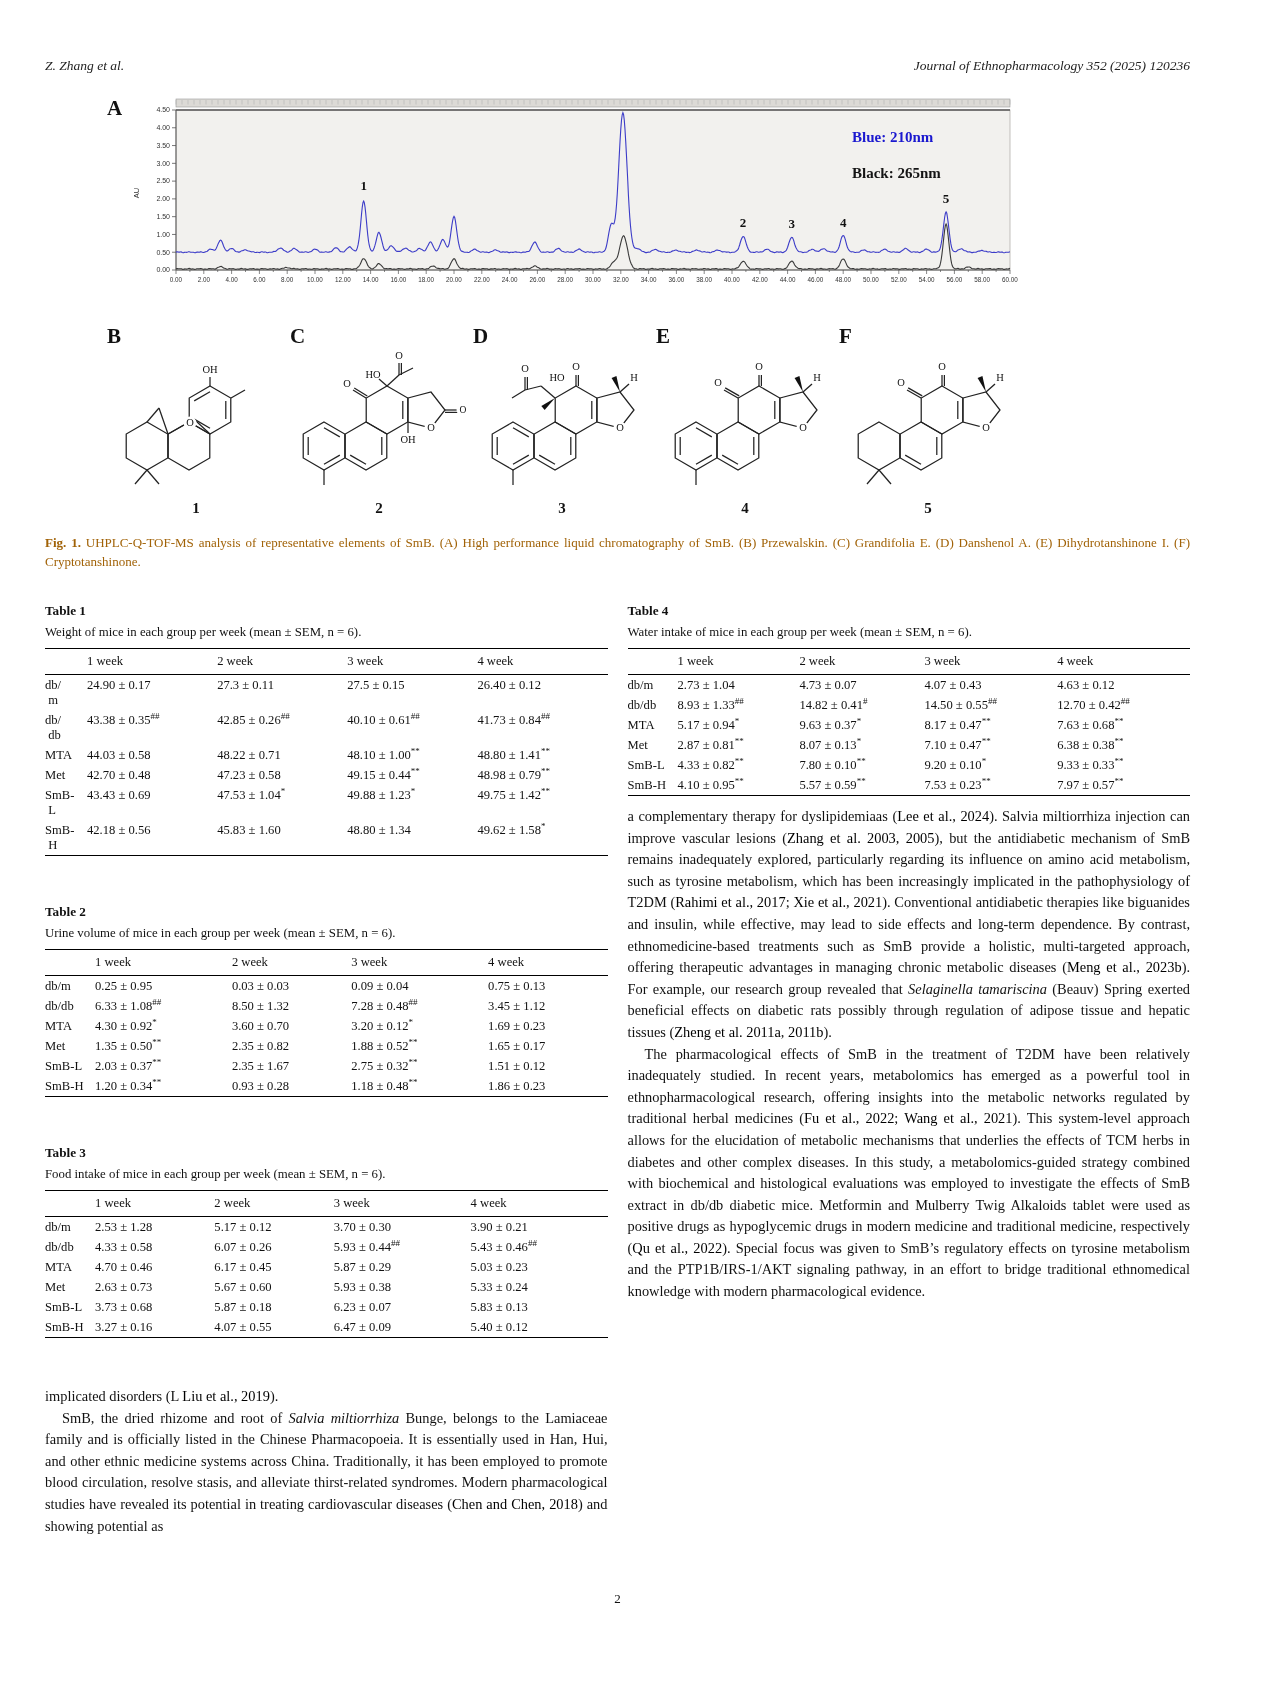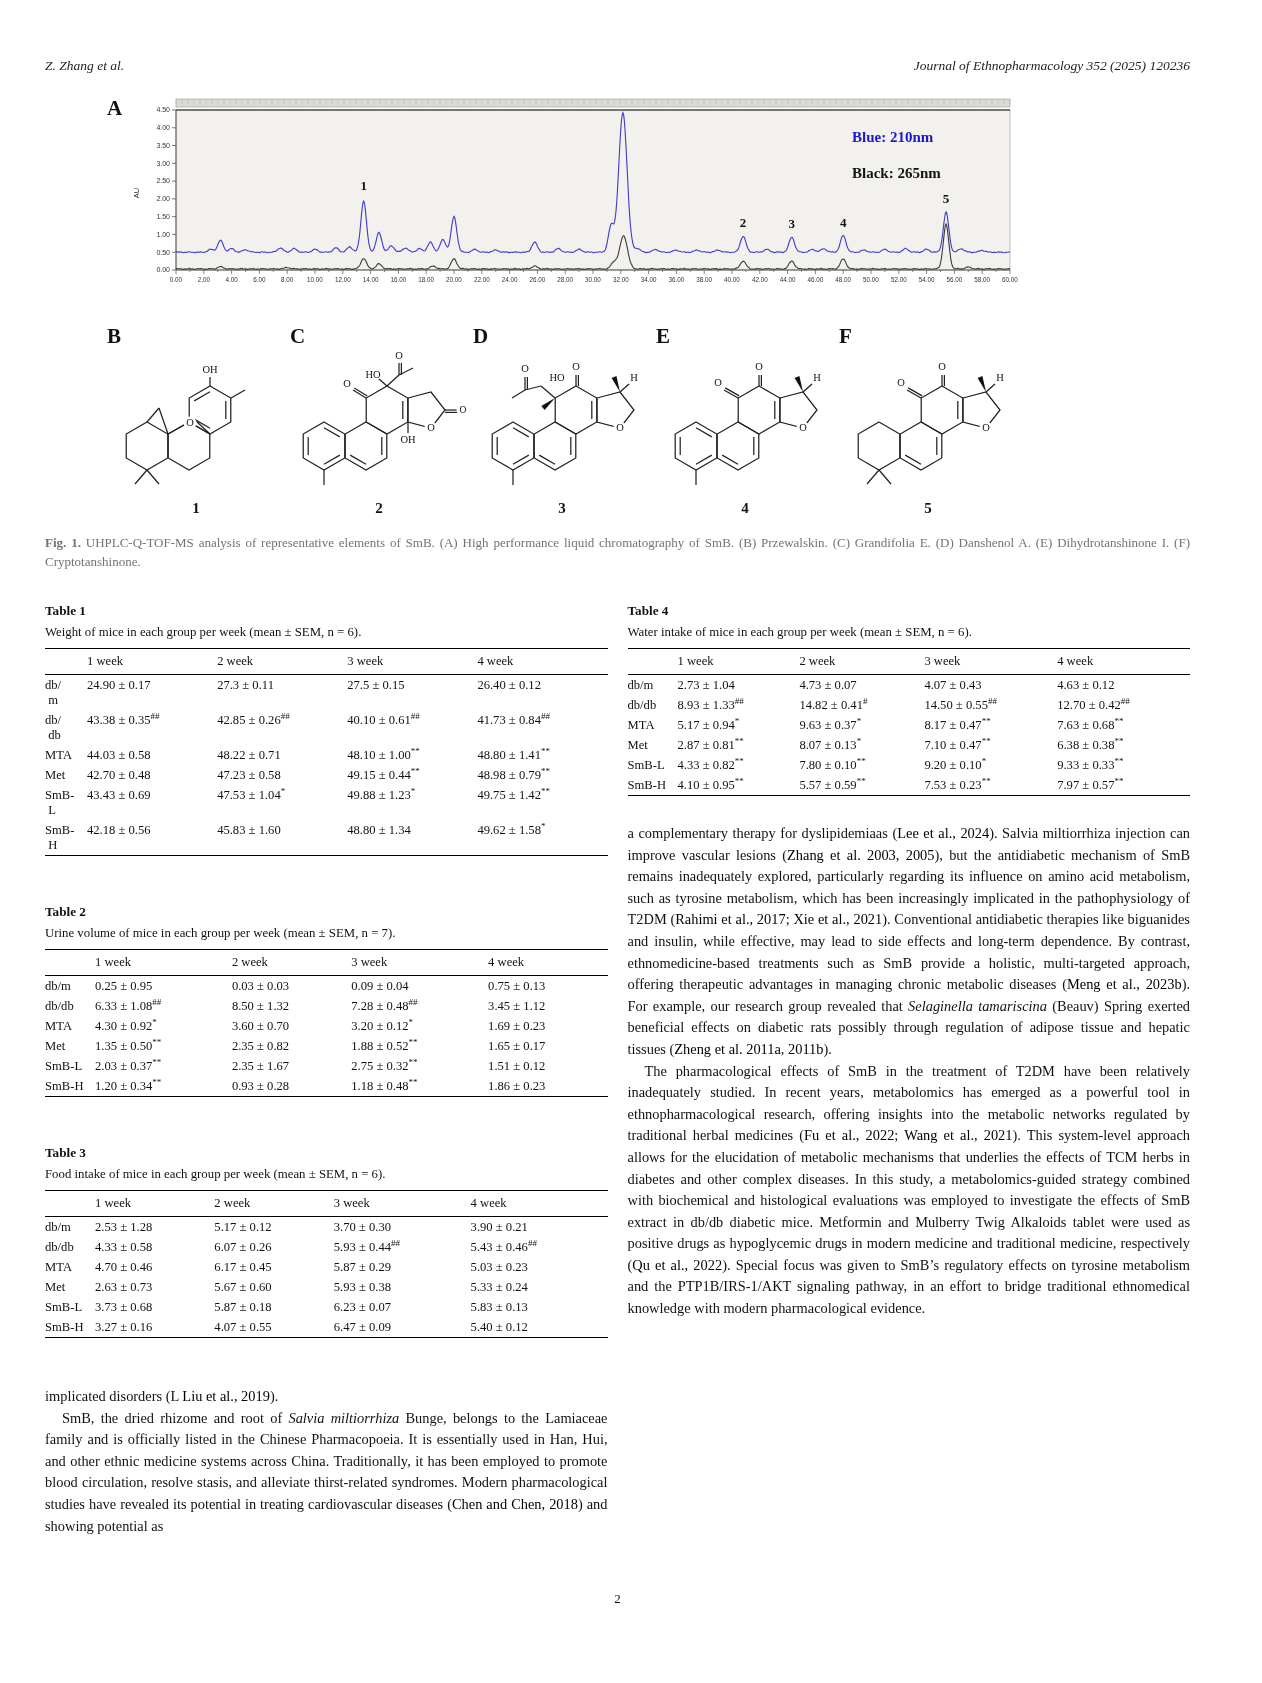--- a/index.html
+++ b/index.html
@@ -8,26 +8,26 @@
   .pg-header{display:flex;justify-content:space-between;font-style:italic;font-size:13.5px;color:#222;margin-bottom:24px;}
   
   .figure{margin-bottom:30px;}
   .panelA{display:flex;align-items:flex-start;margin-left:62px;}
   .panel-letter{font-weight:bold;font-size:21px;margin-right:4px;margin-top:-2px;}
   .structs{display:flex;justify-content:space-between;margin-left:62px;margin-top:14px;width:910px;}
   .spanel{position:relative;width:178px;}
   .pletter{position:absolute;top:0;left:0;font-weight:bold;font-size:21px;}
   .spanel svg{display:block;margin-top:10px;}
   .pnum{text-align:center;font-weight:bold;font-size:15px;margin-top:4px;}
-  .figcap{margin-top:16px;font-size:13px;line-height:19px;color:#737373;text-align:justify;font-family:Liberation Serif, serif;}
+  .figcap{margin-top:16px;font-size:13px;line-height:19px;color:#a16207;text-align:justify;font-family:Liberation Serif, serif;}
   
   .cols{display:flex;gap:20px;margin-top:32px;}
   .col{flex:1;min-width:0;}
   .tblock{margin-bottom:48px;}
-  #t3{margin-bottom:27px;}
+  #t3{margin-bottom:10px;}
   .tbl-title{font-weight:bold;font-size:13.2px;margin-bottom:5px;}
   .tbl-cap{font-size:12.8px;line-height:17px;margin-bottom:7px;}
   table{width:100%;border-collapse:collapse;font-size:12.6px;border-top:1.4px solid #000;border-bottom:1.4px solid #000;}
   thead th{border-bottom:0.9px solid #000;text-align:left;font-weight:normal;padding:5px 4px 5px 0;}
   tbody th{font-weight:normal;text-align:left;vertical-align:top;padding:2.5px 4px 2.5px 0;white-space:pre-wrap;}
   td{padding:2.5px 4px 2.5px 0;vertical-align:top;}
   thead th:first-child{width:46px;}
   table.narrow thead th:first-child{width:38px;}
   sup{font-size:9px;line-height:0;}
   .footnote{font-size:11.8px;line-height:16.5px;margin-bottom:26px;color:#222;}
@@ -556,21 +556,21 @@
                 <td>42.18 ± 0.56</td>
                 <td>45.83 ± 1.60</td>
                 <td>48.80 ± 1.34</td>
                 <td>49.62 ± 1.58<sup>*</sup></td>
               </tr>
             </tbody>
           </table>
         </div>
       <div id="t1" class="tblock">
           <div class="tbl-title">Table 2</div>
-          <div class="tbl-cap">Urine volume of mice in each group per week (mean ± SEM, n = 7).</div>
+          <div class="tbl-cap">Urine volume of mice in each group per week (mean ± SEM, n = 6).</div>
           <table>
             <thead>
               <tr>
                 <th></th>
                 <th>1 week</th>
                 <th>2 week</th>
                 <th>3 week</th>
                 <th>4 week</th>
               </tr>
             </thead>

